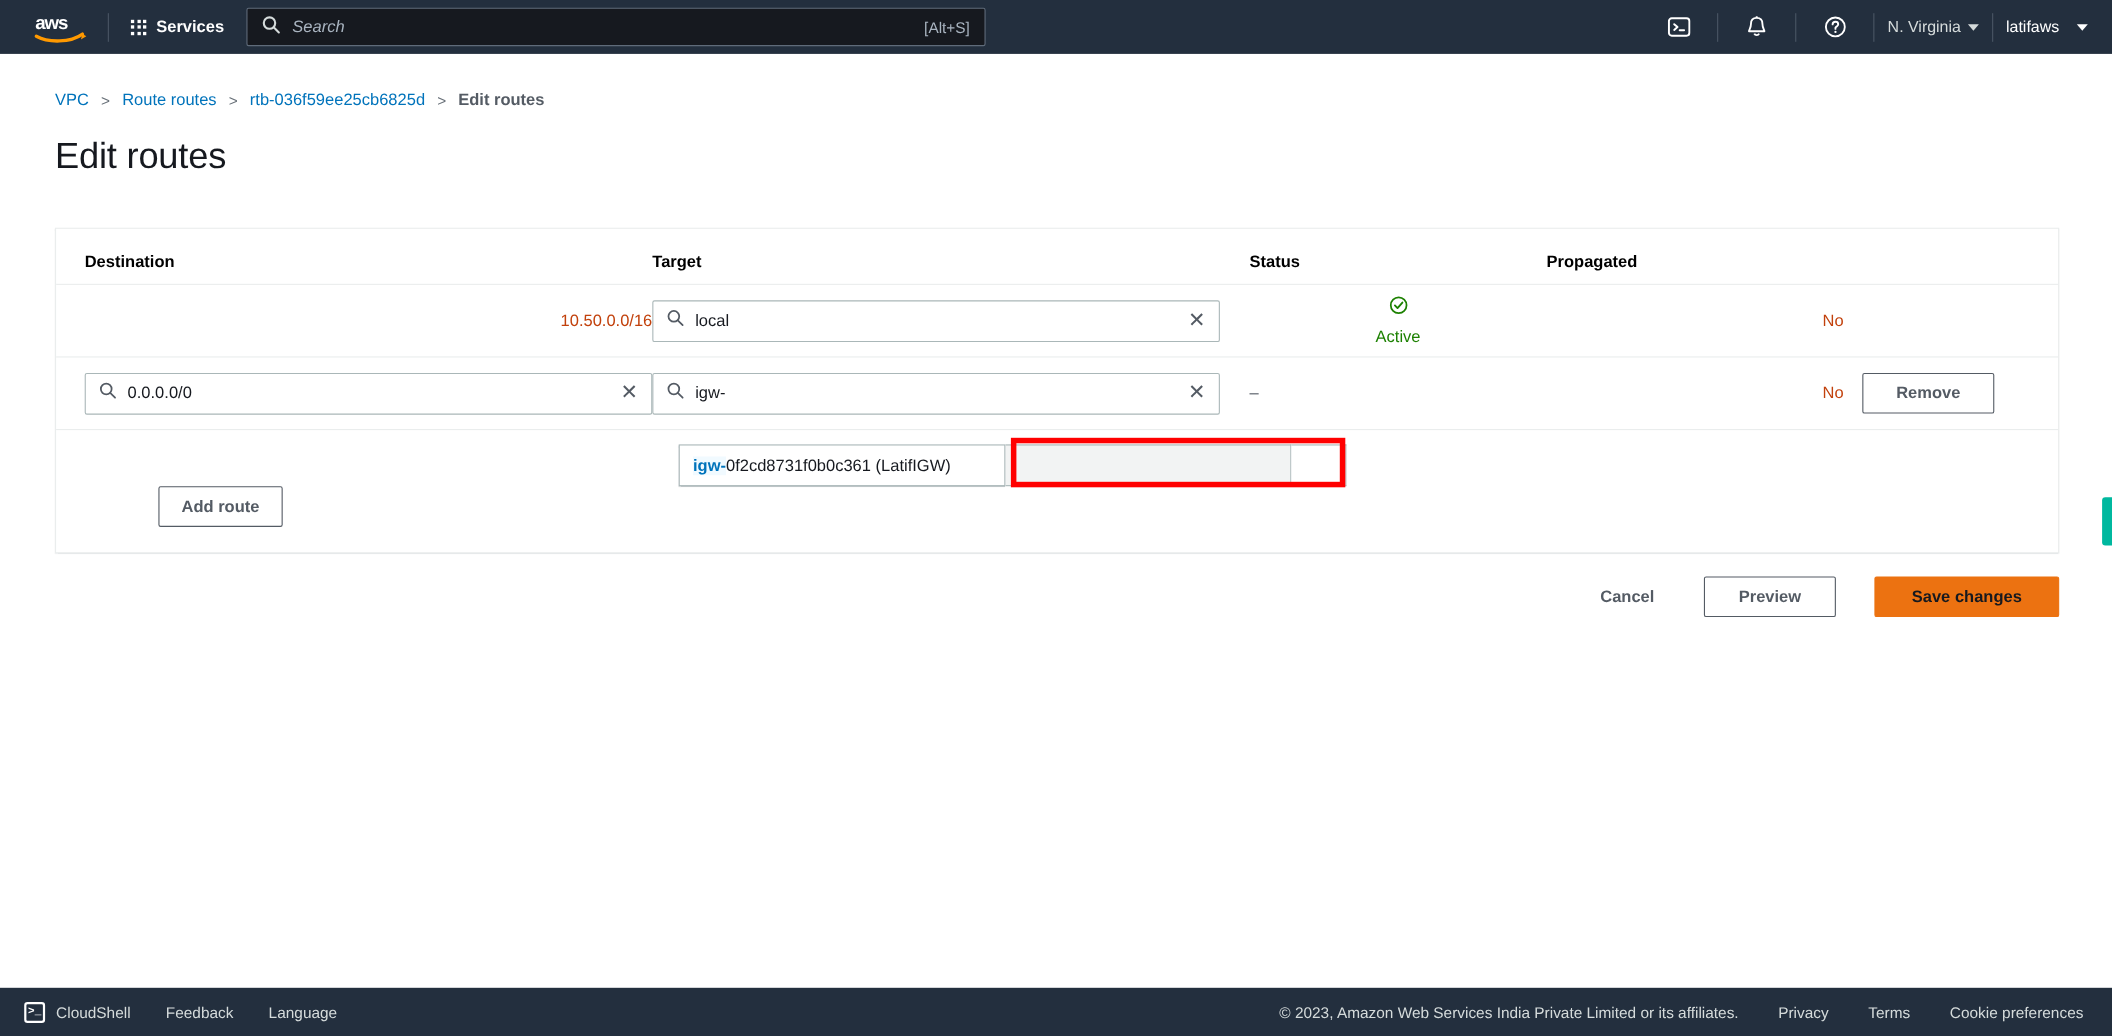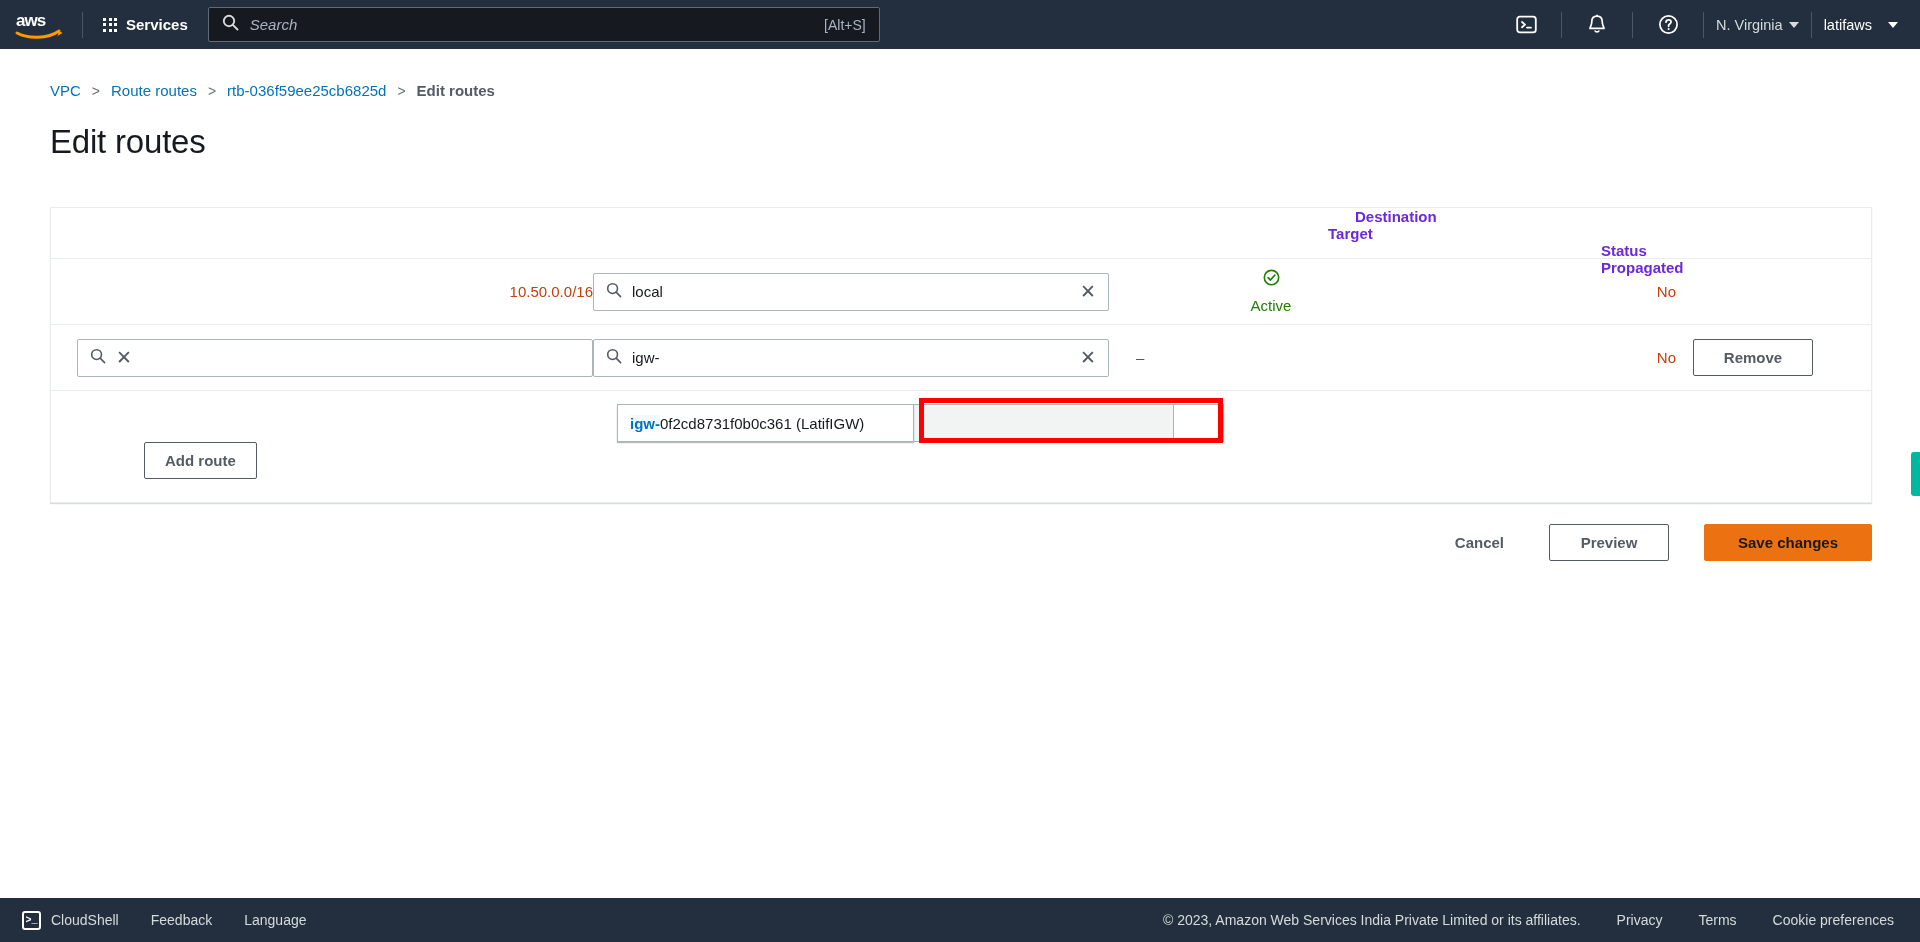--- a/index.html
+++ b/index.html
@@ -11,21 +11,21 @@
   }
   .page { position: relative; width: 1920px; height: 942px; background: #ffffff; }
 
   
   .topnav {
     position: absolute; top: 0; left: 0;
     width: 1920px; height: 49px;
     background: #232f3e;
     display: flex; align-items: center;
   }
-  .aws-logo { margin-left: 14px; width: 52px; height: 32px; position: relative; }
+  .aws-logo { margin-left: 30px; width: 52px; height: 32px; position: relative; }
   .nav-divider { width: 1px; height: 26px; background: #4a5664; margin: 0 16px; }
   .services-btn { display: flex; align-items: center; gap: 9px; color: #ffffff;
     font-size: 15px; font-weight: bold; cursor: pointer; padding: 5px 4px; }
   .grid-icon { display: grid; grid-template-columns: repeat(3,3px);
     grid-template-rows: repeat(3,3px); gap: 2.5px; }
   .grid-icon i { display:block; width:3px; height:3px; background:#fff; }
   .searchbar {
     margin-left: 16px; width: 672px; height: 35px;
     background: #16191f; border: 1px solid #5f6b7a; border-radius: 2px;
     display: flex; align-items: center; padding: 0 13px; gap: 11px; cursor: text;
@@ -58,22 +58,22 @@
     background: #ffffff; border: 1px solid #eaeded;
     box-shadow: 0 1px 1px 0 rgba(0,28,36,.15);
   }
   .grid-row { display: flex; align-items: center; }
   .col-dest { width: 542px; padding-left: 26px; }
   .col-target { width: 543px; }
   .col-status { width: 270px; }
   .col-prop { width: 270px; }
   .col-action { flex: 1; }
 
-  .thead { height: 51px; font-size: 15px; font-weight: bold; color: #6d28d9;
-    border-bottom: 1px solid #eaeded; align-items: flex-end; padding-bottom: 11px; flex-direction: column; }
+  .thead { height: 51px; font-size: 15px; font-weight: bold; color: #000000;
+    border-bottom: 1px solid #eaeded; align-items: flex-end; padding-bottom: 11px; }
   .trow { height: 66px; border-bottom: 1px solid #eaeded; position: relative; }
   .trow.last { border-bottom: 1px solid #eaeded; }
   .cell-text { font-size: 15px; color: #c2410c; text-align: right; }
 
   .field {
     width: 516px; height: 38px; border: 1px solid #aab7b8; border-radius: 2px;
     background: #fff; display: flex; align-items: center; padding: 0 12px; gap: 10px;
   }
   .field .val { flex: 1; font-size: 15px; color: #16191f; }
   .field .clear { color: #545b64; font-size: 19px; line-height: 1; cursor: pointer;
@@ -284,20 +284,21 @@
 
     <div class="grid-row trow last">
       <div class="col-dest">
         <div class="field">
           <span class="mag">
             <svg width="16" height="16" viewBox="0 0 17 17">
               <circle cx="7" cy="7" r="5.2" stroke="#545b64" stroke-width="1.7" fill="none"></circle>
               <line x1="10.8" y1="10.8" x2="15.5" y2="15.5" stroke="#545b64" stroke-width="1.7" stroke-linecap="round"></line>
             </svg>
           </span>
+          <span class="val">0.0.0.0/0</span>
           <span class="clear">✕</span>
         </div>
       </div>
       <div class="col-target">
         <div class="field">
           <span class="mag">
             <svg width="16" height="16" viewBox="0 0 17 17">
               <circle cx="7" cy="7" r="5.2" stroke="#545b64" stroke-width="1.7" fill="none"></circle>
               <line x1="10.8" y1="10.8" x2="15.5" y2="15.5" stroke="#545b64" stroke-width="1.7" stroke-linecap="round"></line>
             </svg>

